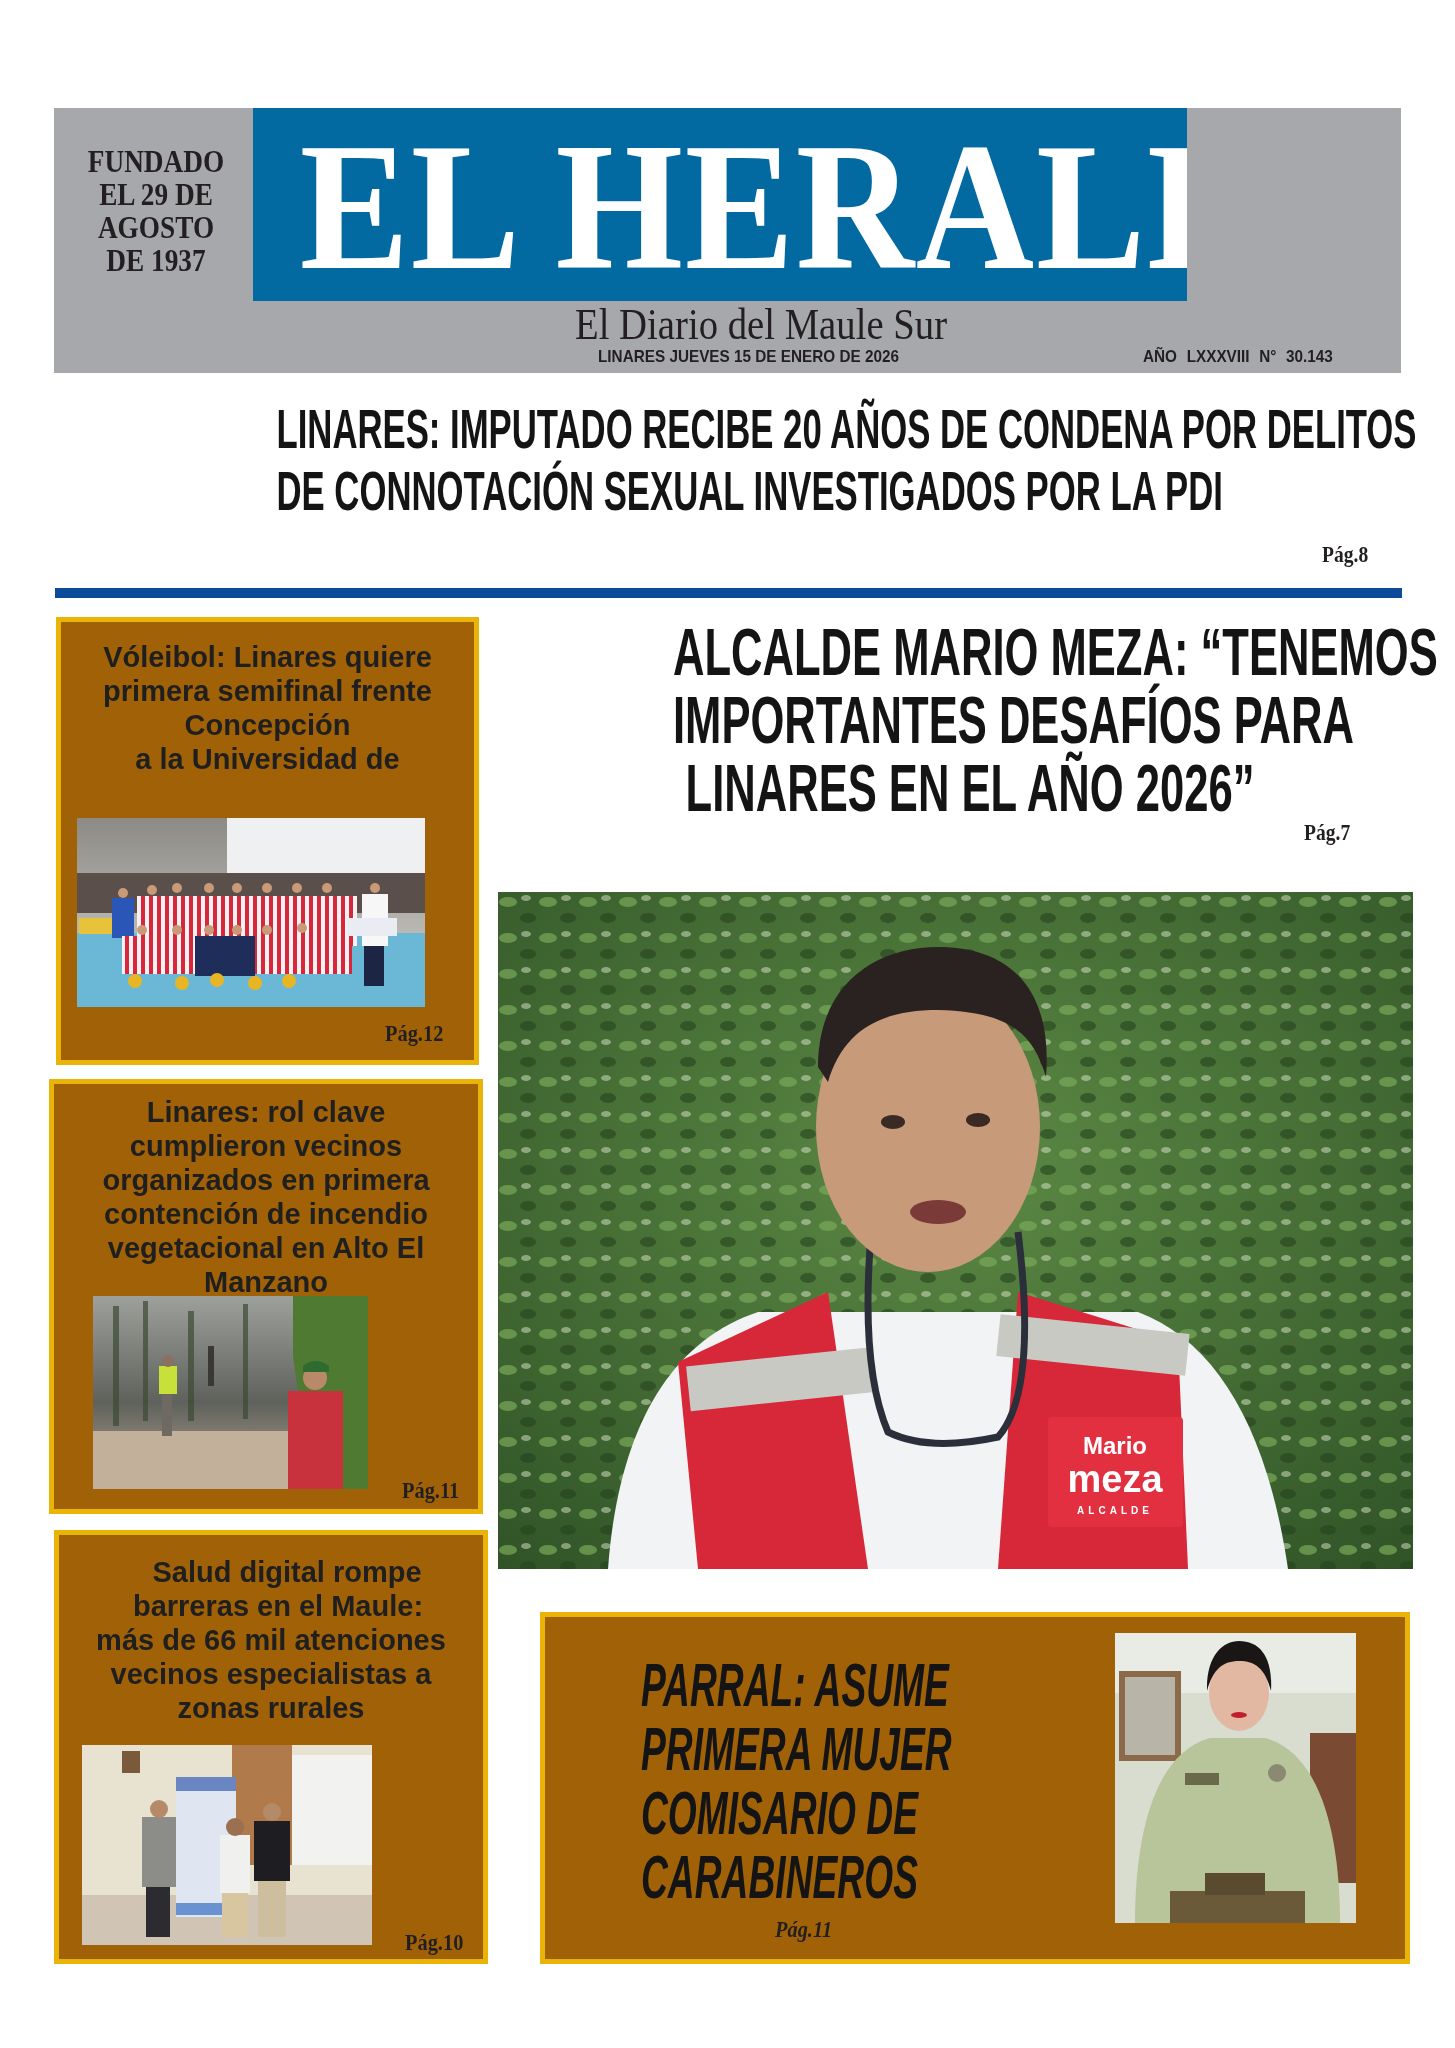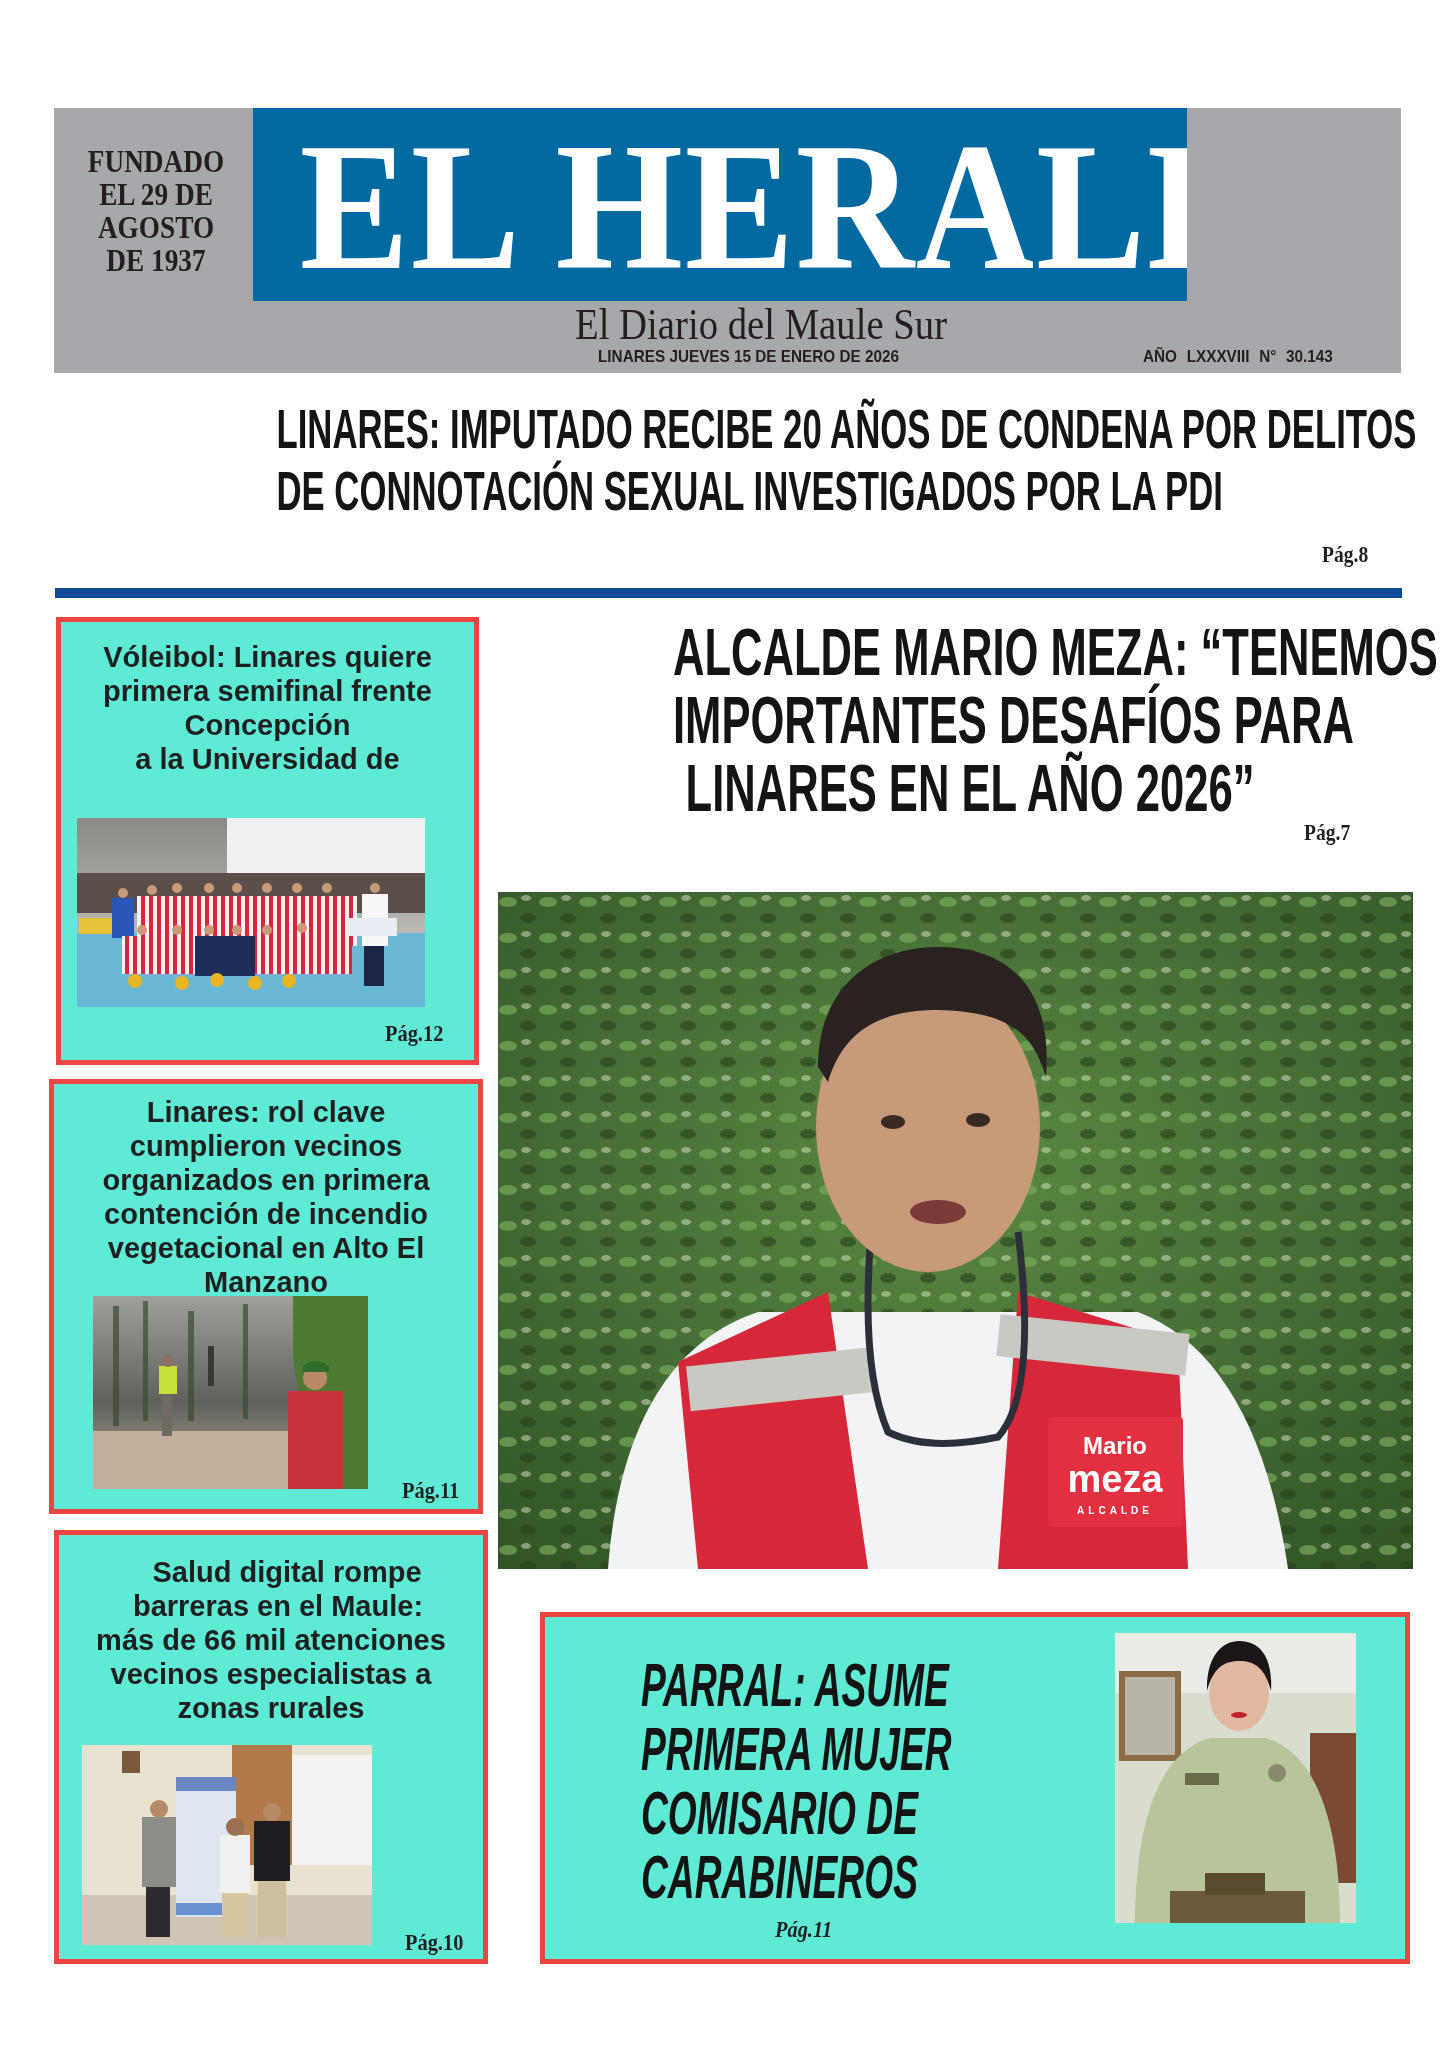--- a/index.html
+++ b/index.html
@@ -29,21 +29,21 @@
     text-transform: uppercase; white-space: nowrap; }
 
   .lead-headline { left: 0; top: 398px; width: 1455px; text-align: center; }
   .lead-headline .line { display: block; font-size: 56px; line-height: 62px; transform: scaleX(0.62); transform-origin: center top; letter-spacing: 0px; }
   .pag { font-family: "Liberation Serif", serif; font-weight: bold; color: #231f20; white-space: nowrap; transform: scaleX(0.85); transform-origin: left top; }
   .pag-lead { left: 1322px; top: 542px; font-size: 23px; }
 
   .rule { left: 55px; top: 588px; width: 1347px; height: 10px; background: #0d4a9a; }
 
   
-  .box { border: 5px solid #ef4444; background: #5eead4; }
+  .box { border: 5px solid #eab308; background: #a16207; }
   .box-story-text { position: absolute; left: 0; width: 100%; text-align: center; font-family: "Liberation Sans", sans-serif;
     font-weight: bold; font-size: 29px; line-height: 34px; color: #1f1f1f; }
   .photo { position: absolute; overflow: hidden; }
 
   .box1 { left: 56px; top: 617px; width: 423px; height: 448px; }
   .box2 { left: 49px; top: 1079px; width: 434px; height: 435px; }
   .box3 { left: 54px; top: 1530px; width: 434px; height: 434px; }
   .box4 { left: 540px; top: 1612px; width: 870px; height: 352px; font-style: italic; }
 
   .main-headline { left: 520px; top: 618px; width: 900px; text-align: center; }

